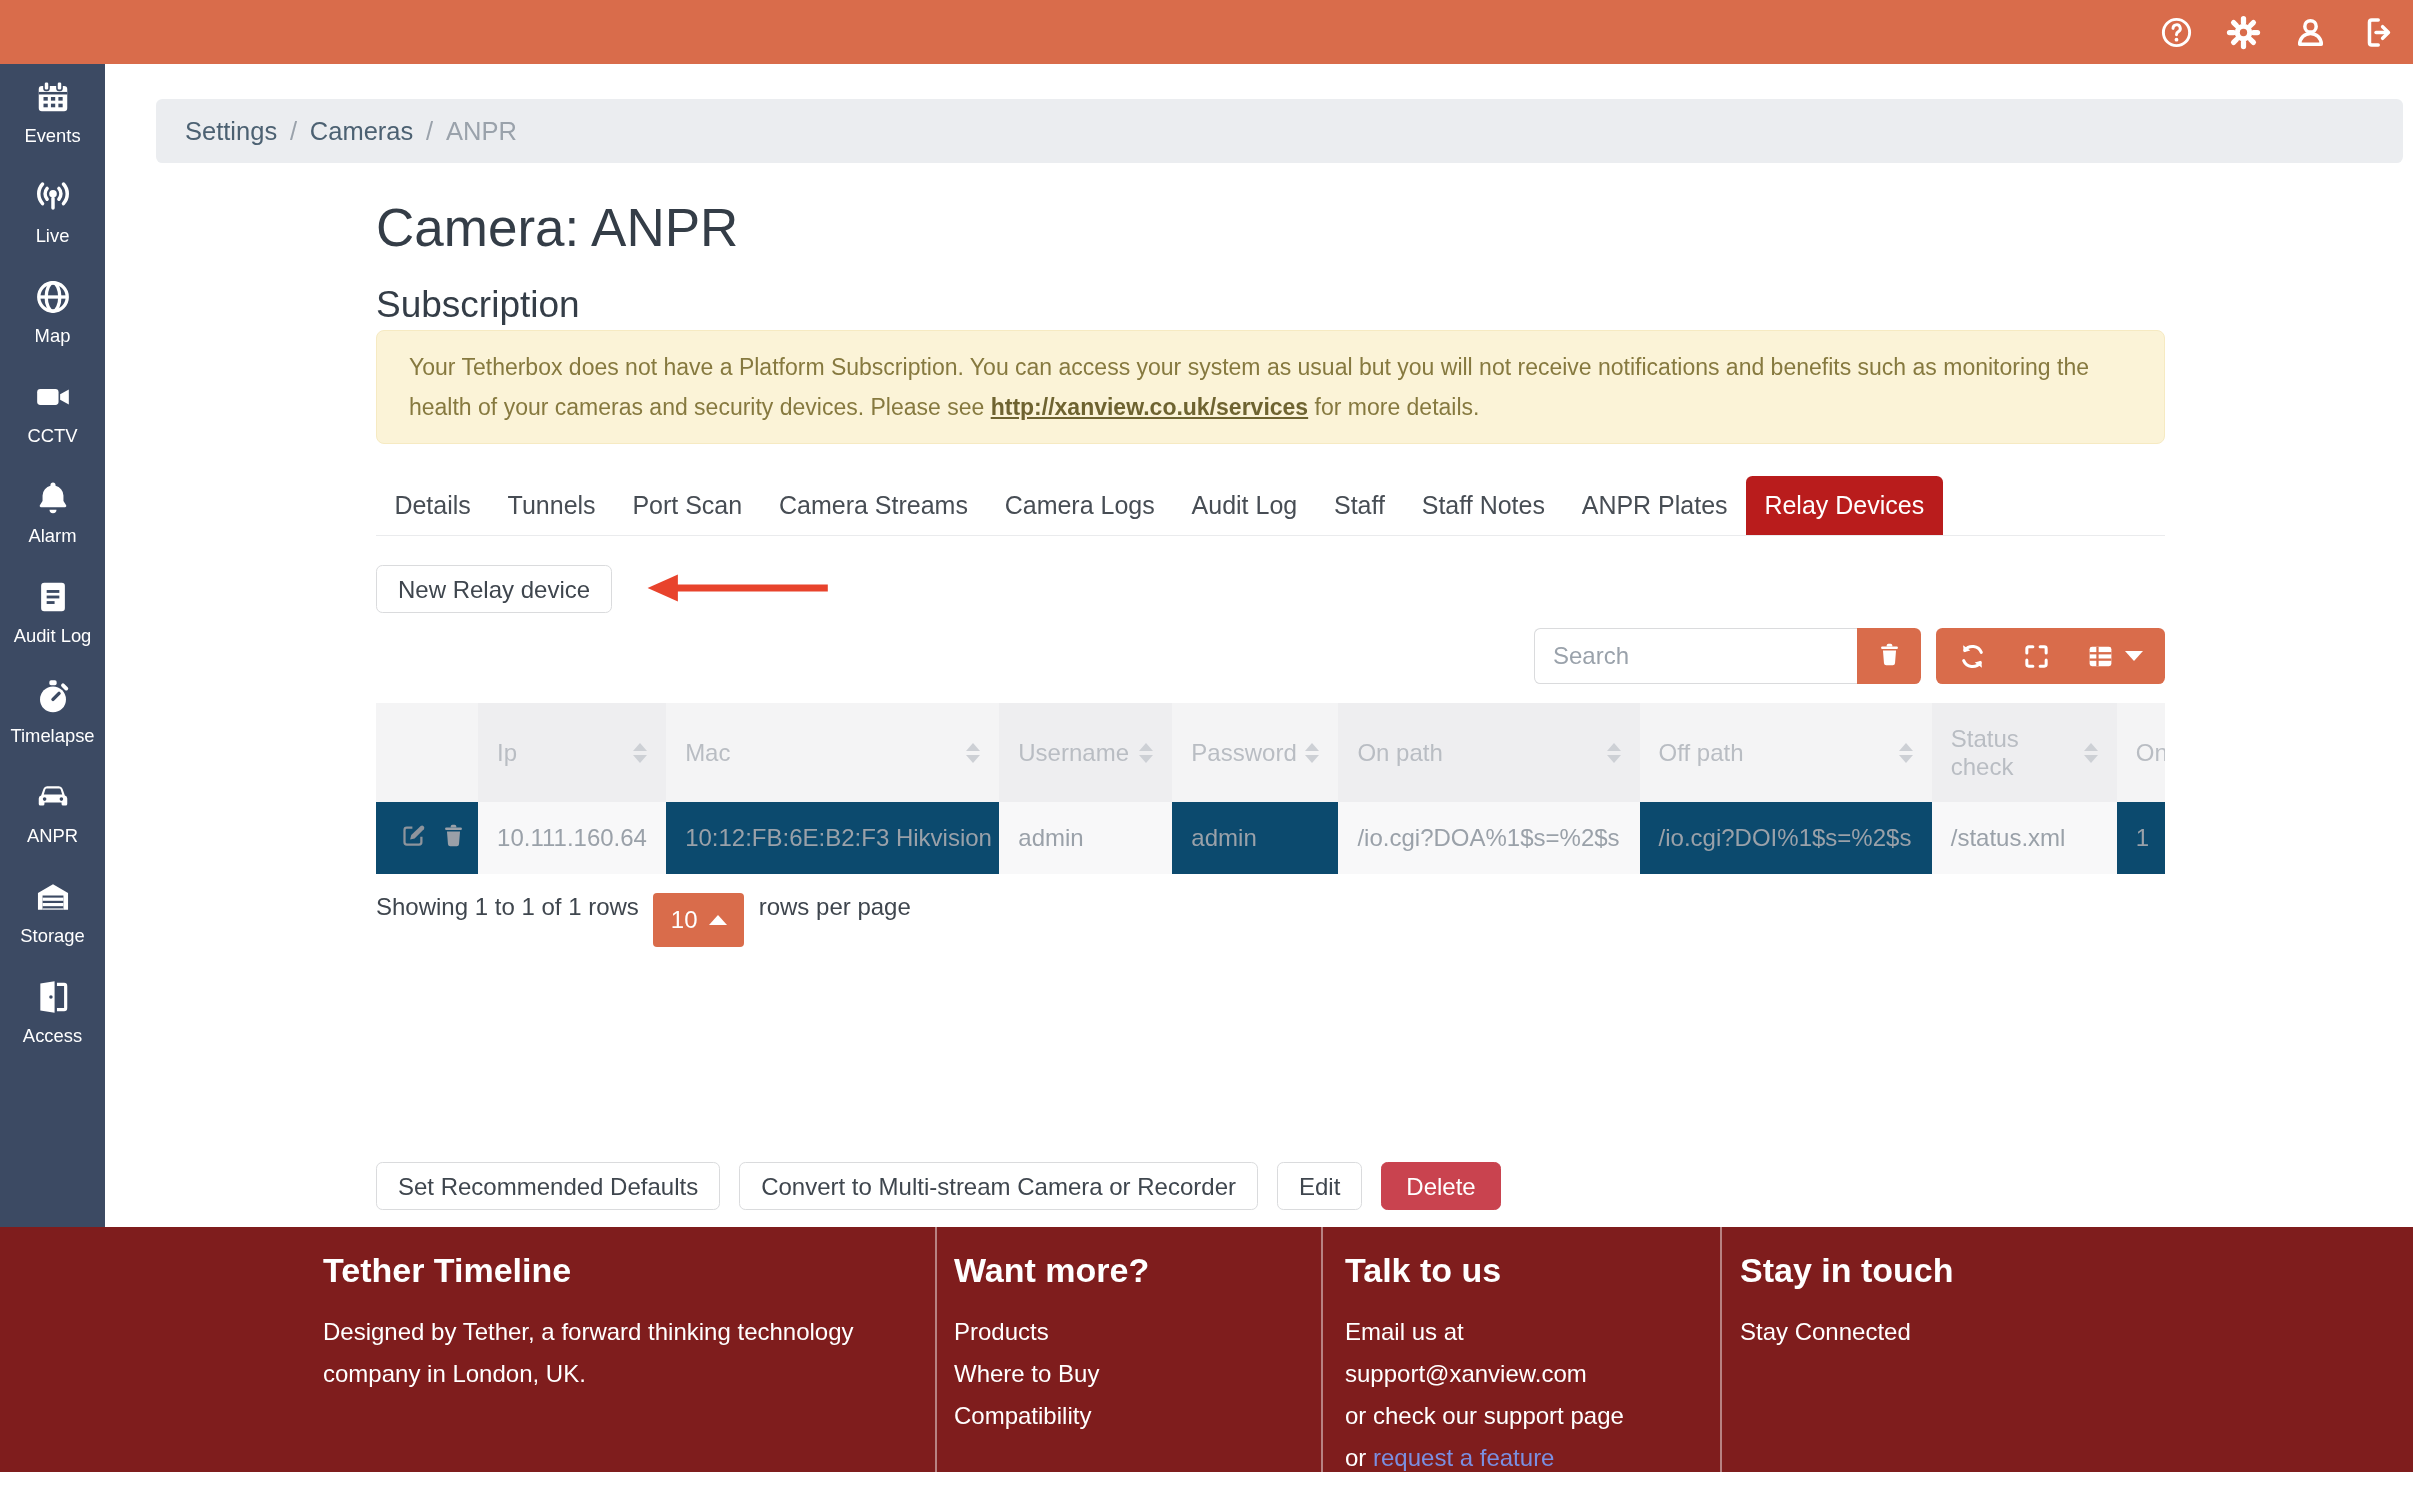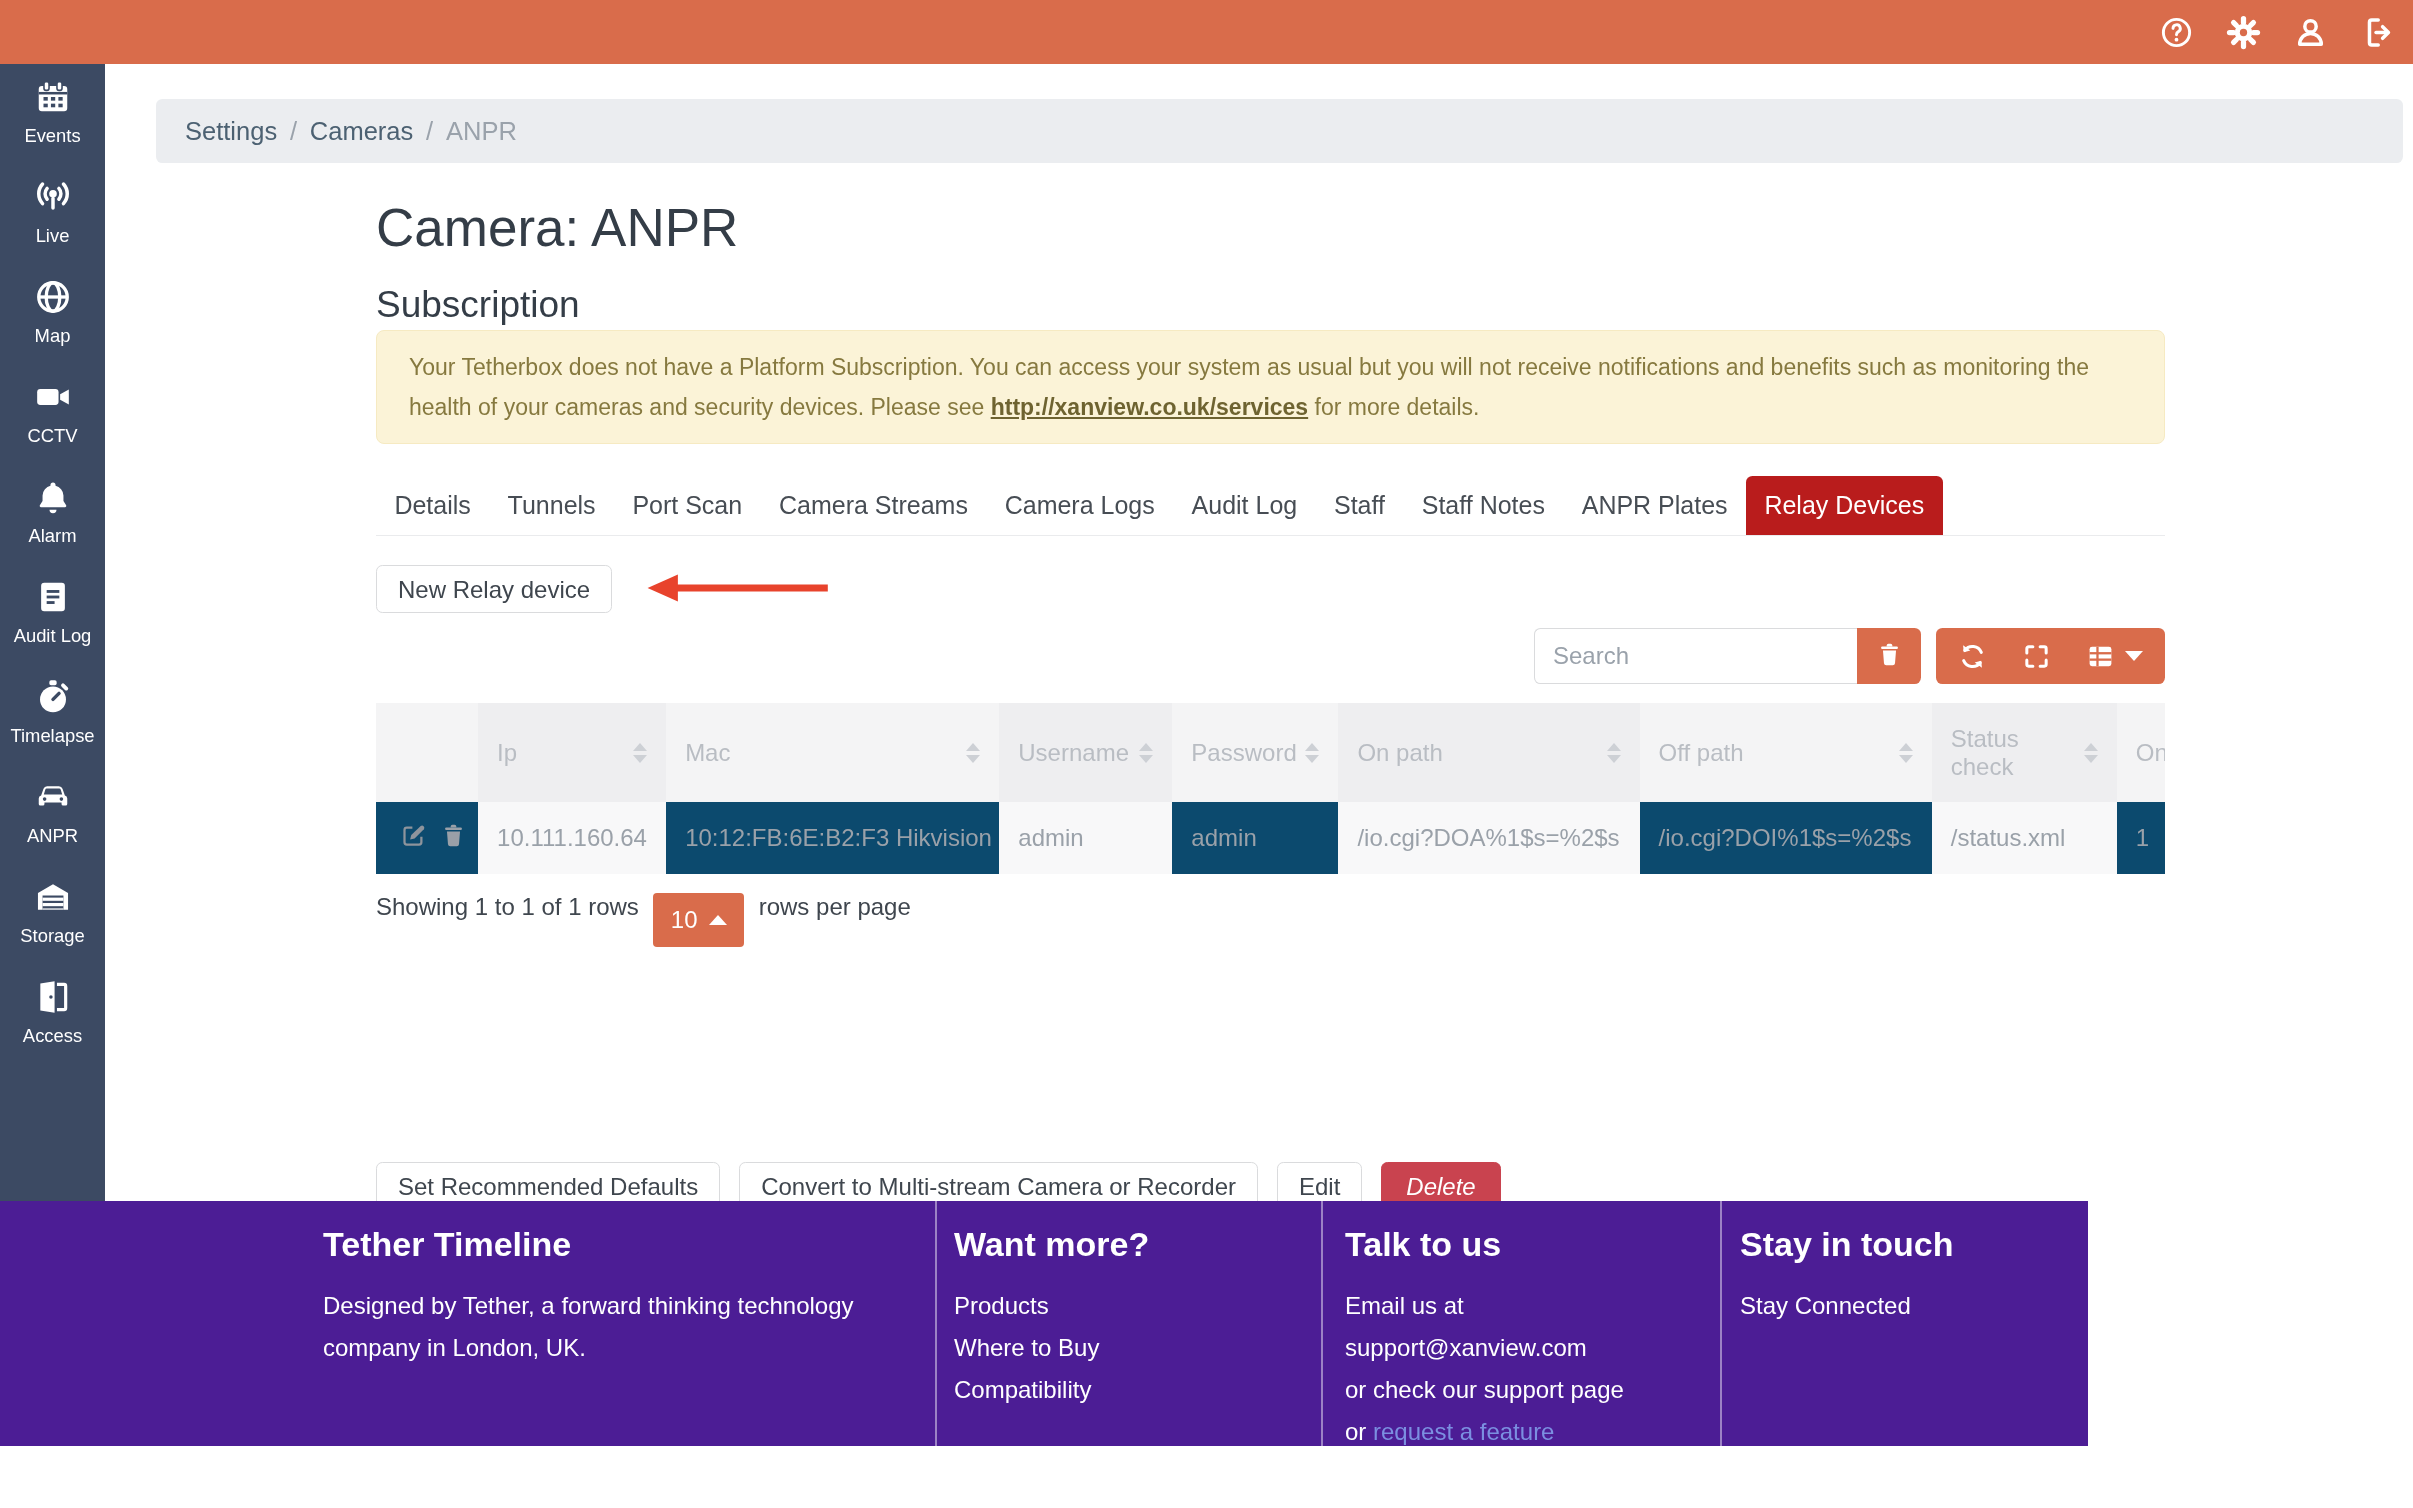--- a/index.html
+++ b/index.html
@@ -65,23 +65,23 @@
   .sort .s-dn{width:0;height:0;border-left:7.2px solid transparent;border-right:7.2px solid transparent;border-top:8px solid #CDD0D5;}
   .row-icons{display:flex;align-items:center;gap:12.8px;padding-left:4.8px;}
   .row-icons svg{width:27px;height:27px;cursor:pointer;}
   
   .pagerow{margin-top:19px;display:flex;align-items:flex-start;font-size:24px;color:#3F464E;}
   .pagesize-btn{margin:0 14.4px;background:#D96C4B;color:#fff;border:none;border-radius:4px;padding:0 17.6px;height:54px;
     font-size:24px;font-family:inherit;cursor:pointer;display:flex;align-items:center;gap:11.2px;}
   
   .actions{position:absolute;top:1098px;left:0;display:flex;gap:19px;}
   .btn-danger{background:#C9434F;border:1.6px solid #C9434F;border-radius:6.4px;color:#fff;
-    font-size:24px;font-family:inherit;padding:9.6px 24px;cursor:pointer;line-height:27px;font-style:italic;}
-  
-  .footer{position:absolute;left:0;top:1201px;width:2088px;height:245px;background:#4c1d95;color:#fff;}
+    font-size:24px;font-family:inherit;padding:9.6px 24px;cursor:pointer;line-height:27px;}
+  
+  .footer{position:absolute;left:0;top:1227px;width:2413px;height:245px;background:#7f1d1d;color:#fff;}
   .fdiv{position:absolute;top:0;bottom:0;width:1.6px;background:rgba(255,255,255,0.45);}
   .fcol{position:absolute;top:24px;}
   .fcol h3{margin:0 0 22.3px;font-size:34px;line-height:38px;font-weight:700;}
   .fcol .fline{font-size:24px;line-height:42px;}
   .fcol a{color:#fff;text-decoration:none;cursor:pointer;display:block;font-size:24px;line-height:42px;}
   .fcol a.inline{display:inline;}
   .flink-blue{color:#7B8FE0 !important;}
 </style>
 </head>
 <body>

